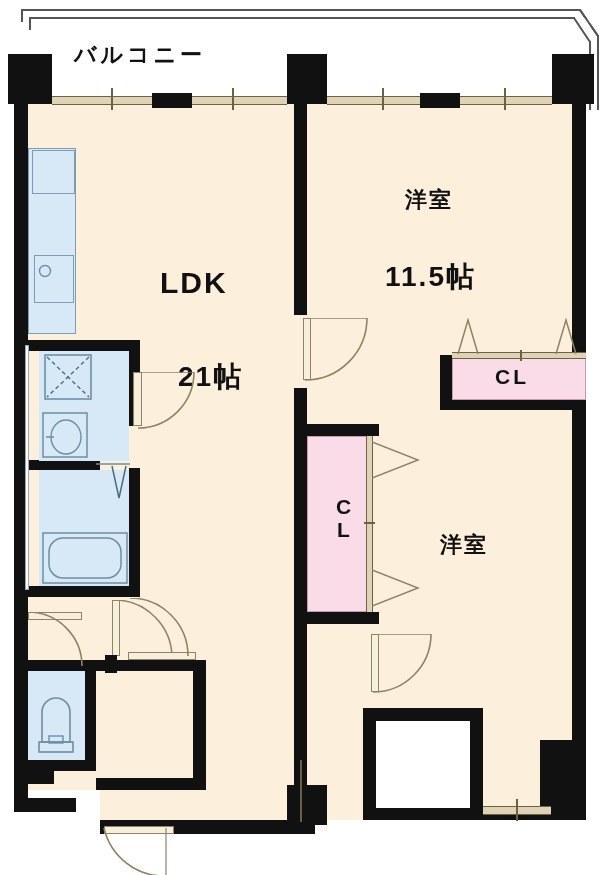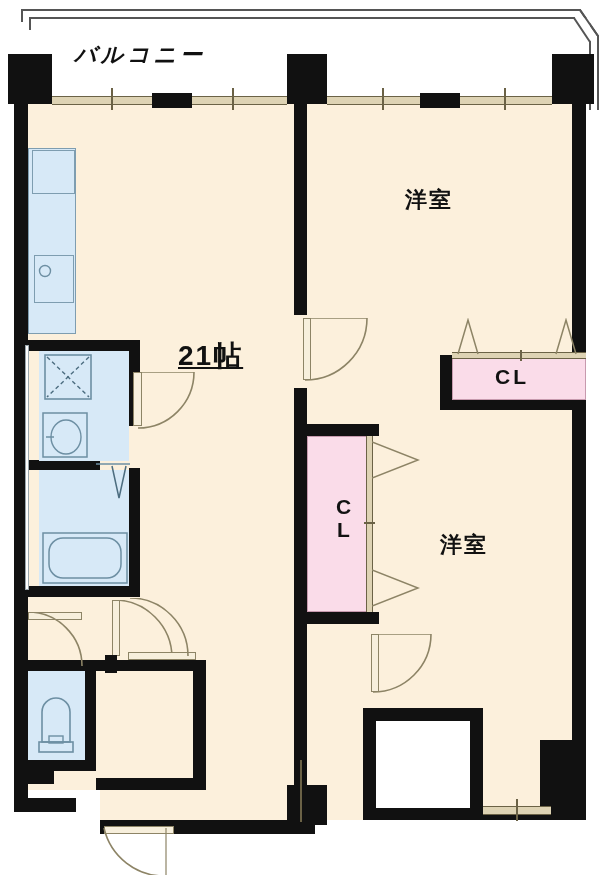--- a/index.html
+++ b/index.html
@@ -35,21 +35,21 @@
   <div class="balcony-outline" style="left:0px;top:0px;width:600px;height:120px;">
     <svg width="600" height="120">
       <polyline points="22,22 22,10 580,10 598,36 598,110" fill="none" stroke="#555" stroke-width="2"></polyline>
       <polyline points="30,30 30,18 574,18 590,42 590,110" fill="none" stroke="#555" stroke-width="2"></polyline>
       <rect x="30" y="18" width="560" height="90" fill="#ffffff" stroke="none"></rect>
       <polyline points="22,22 22,10 580,10 598,36 598,110" fill="none" stroke="#555" stroke-width="2"></polyline>
       <polyline points="30,30 30,18 574,18 590,42 590,110" fill="none" stroke="#555" stroke-width="2"></polyline>
     </svg>
   </div>
 
-  <div class="label lbl-bal" style="left:74px;top:40px;font-style:italic;">バルコニー</div>
+  <div class="label lbl-bal" style="left:74px;top:40px;">バルコニー</div>
 
   <div class="floor" style="left:20px;top:100px;width:285px;height:560px;"></div>
 
   <div class="floor" style="left:305px;top:100px;width:275px;height:290px;"></div>
 
   <div class="floor" style="left:305px;top:390px;width:275px;height:430px;"></div>
 
   <div class="floor" style="left:20px;top:600px;width:285px;height:245px;"></div>
 
   <div class="void" style="left:0px;top:790px;width:100px;height:85px;"></div>
@@ -86,20 +86,21 @@
     <svg width="66" height="66">
         <path d="M62,0 A62,62 0 0 1 0,62" fill="none" stroke="#8d8466" stroke-width="1.6"></path>
         <line x1="0" y1="0" x2="62" y2="0" stroke="#8d8466" stroke-width="1.4"></line>
       </svg>
   </div>
 
   <div class="wall" style="left:287px;top:785px;width:40px;height:40px;"></div>
   <div class="mull" style="left:300px;top:760px;width:1.6px;height:62px;"></div>
 
   <div class="label lbl-room" style="left:405px;top:185px;">洋室</div>
+  <div class="label lbl-size" style="left:385px;top:258px;">11.5帖</div>
 
   <div class="wall" style="left:440px;top:355px;width:12px;height:55px;"></div>
   <div class="wall" style="left:440px;top:398px;width:146px;height:12px;"></div>
   <div class="closet" style="left:452px;top:355px;width:134px;height:45px;"></div>
   <div class="sash" style="left:452px;top:352px;width:134px;height:7px;"></div>
   <div class="mull" style="left:520px;top:350px;width:2px;height:11px;"></div>
   <div class="fold" style="left:440px;top:318px;width:150px;height:38px;">
     <svg width="150" height="38">
       <polyline points="18,36 28,2 38,36" fill="none" stroke="#8d8466" stroke-width="1.5"></polyline>
       <polyline points="116,36 126,2 136,36" fill="none" stroke="#8d8466" stroke-width="1.5"></polyline>
@@ -132,21 +133,22 @@
 
   <div class="wall" style="left:363px;top:708px;width:120px;height:13px;"></div>
   <div class="wall" style="left:363px;top:708px;width:13px;height:112px;"></div>
   <div class="wall" style="left:470px;top:708px;width:13px;height:112px;"></div>
   <div class="wall" style="left:363px;top:808px;width:120px;height:12px;"></div>
 
   <div class="sash" style="left:483px;top:806px;width:68px;height:9px;"></div>
   <div class="mull" style="left:516px;top:799px;width:2px;height:22px;"></div>
   <div class="wall" style="left:540px;top:740px;width:46px;height:66px;"></div>
 
-  <div class="label lbl-size" style="left:178px;top:337px;text-decoration:underline;">21帖</div>
+  <div class="label lbl-room" style="left:160px;top:266px;font-size:30px;">LDK</div>
+  <div class="label lbl-size" style="left:178px;top:358px;">21帖</div>
 
   <div class="water" style="left:28px;top:148px;width:48px;height:186px;"></div>
   <div class="thin" style="left:32px;top:150px;width:43px;height:44px;border-color:#7e9db0;"></div>
   <div class="thin" style="left:34px;top:255px;width:40px;height:48px;border-color:#7e9db0;"></div>
   <div class="arcbox" style="left:38px;top:264px;width:16px;height:16px;">
     <svg width="16" height="16">
         <circle cx="7" cy="7" r="5.5" fill="none" stroke="#6d8fa3" stroke-width="1.4"></circle>
       </svg>
   </div>
 

